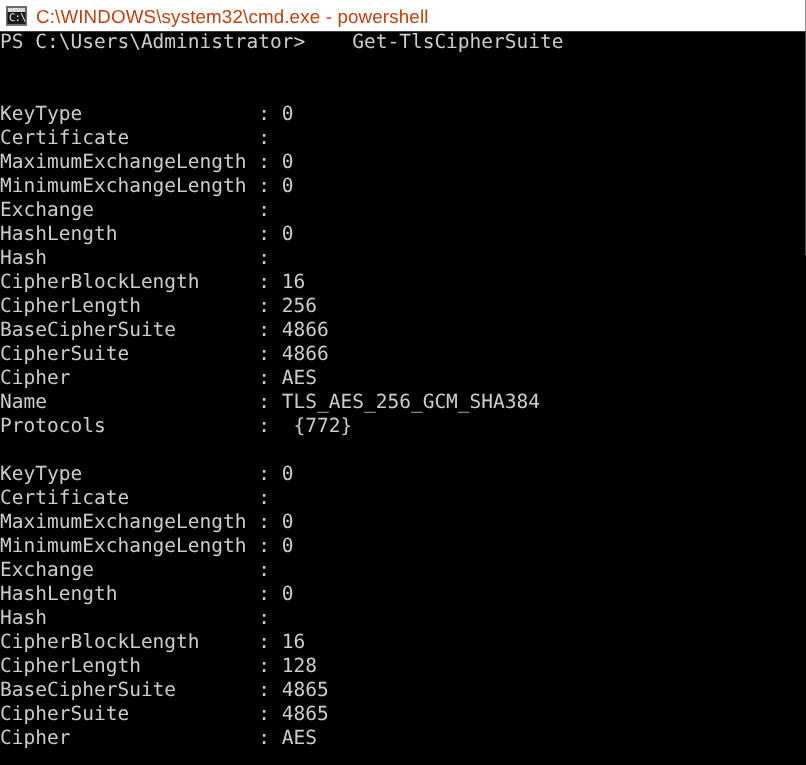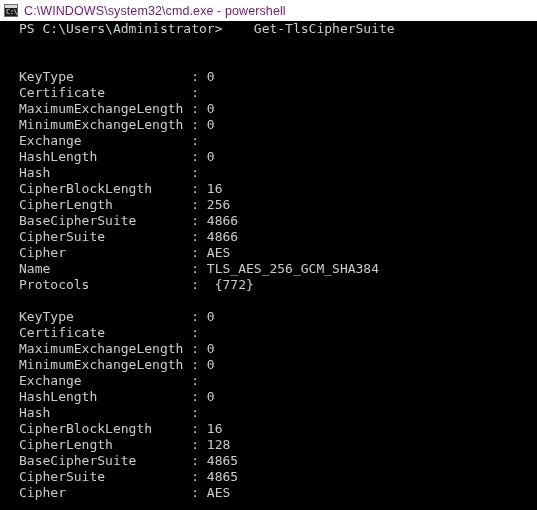--- a/index.html
+++ b/index.html
@@ -60,21 +60,21 @@
     font-family: "DejaVu Sans Mono", monospace;
     font-size: 7px;
     line-height: 8px;
     color: #e8e8e8;
     letter-spacing: -0.5px;
   }
   #title-text {
     font-family: "Liberation Sans", sans-serif;
     font-size: 12.5px;
     line-height: 14px;
-    color: #701a75;
+    color: #c2410c;
     white-space: pre;
     letter-spacing: 0.1px;
   }
 
   
   #console {
     position: absolute;
     left: 0;
     top: 21px;
     width: 537px;
@@ -90,21 +90,20 @@
     font-family: "DejaVu Sans Mono", "Liberation Mono", monospace;
     font-size: 13px;
     line-height: 16px;
     color: #cccccc;
     white-space: pre;
     letter-spacing: 0px;
   }
   .line {
     height: 16px;
     white-space: pre;
-    padding-left: 19px;
   }
   .blank { height: 16px; }
 </style>
 </head>
 <body>
 
 <div id="window">
 
   <div id="titlebar">
     <div id="app-icon">

